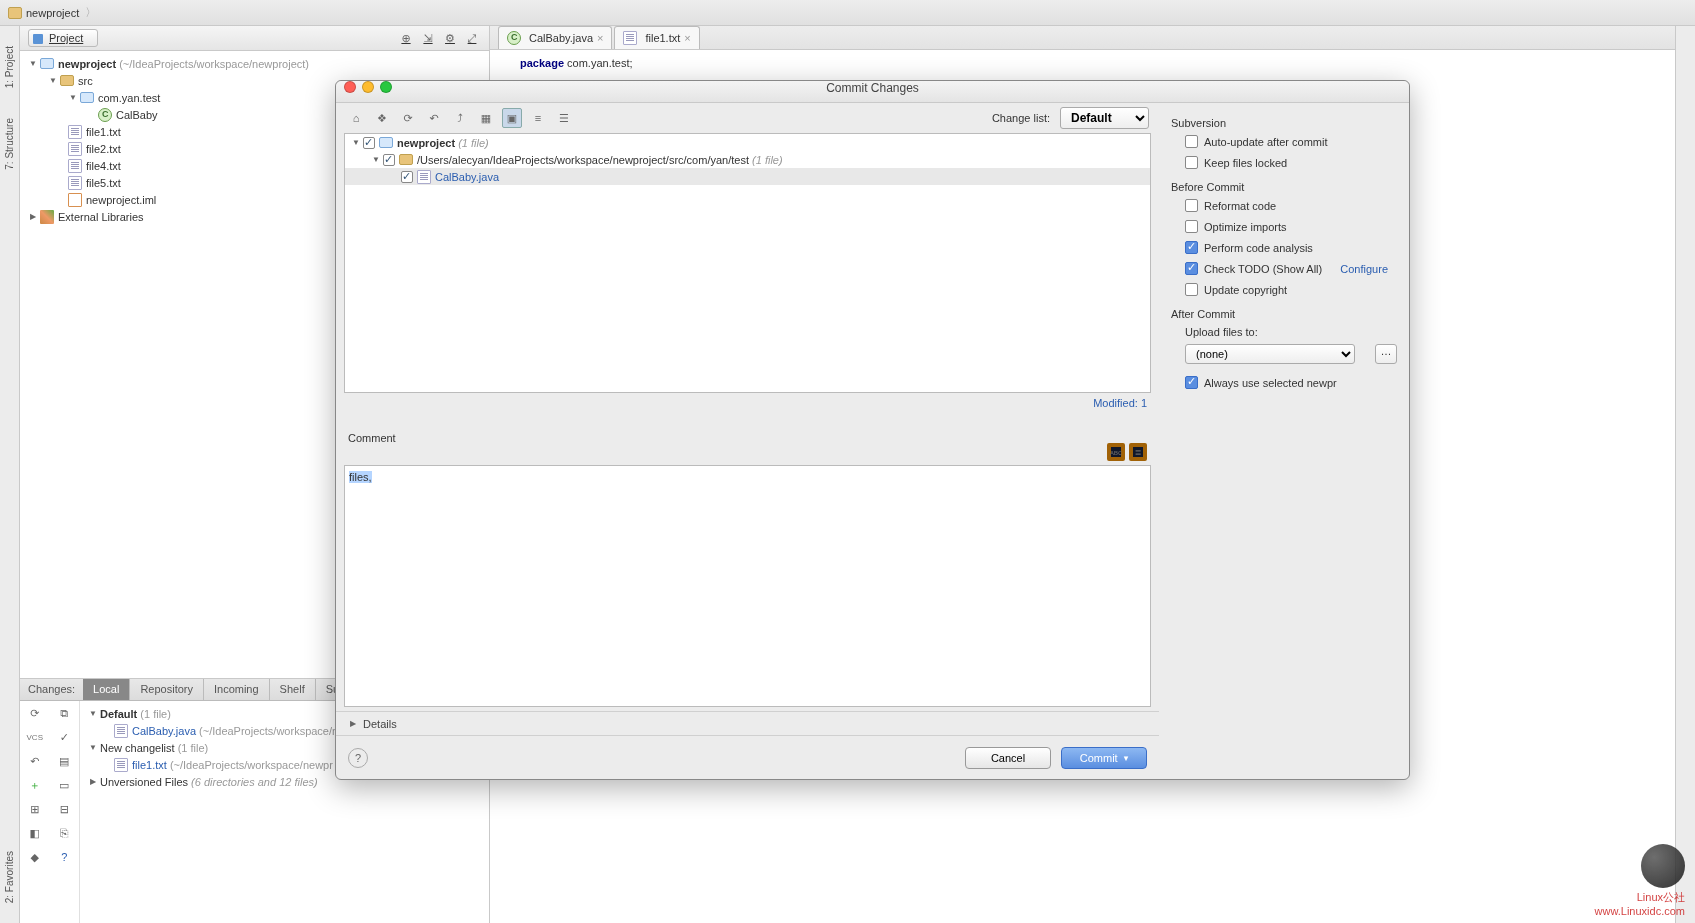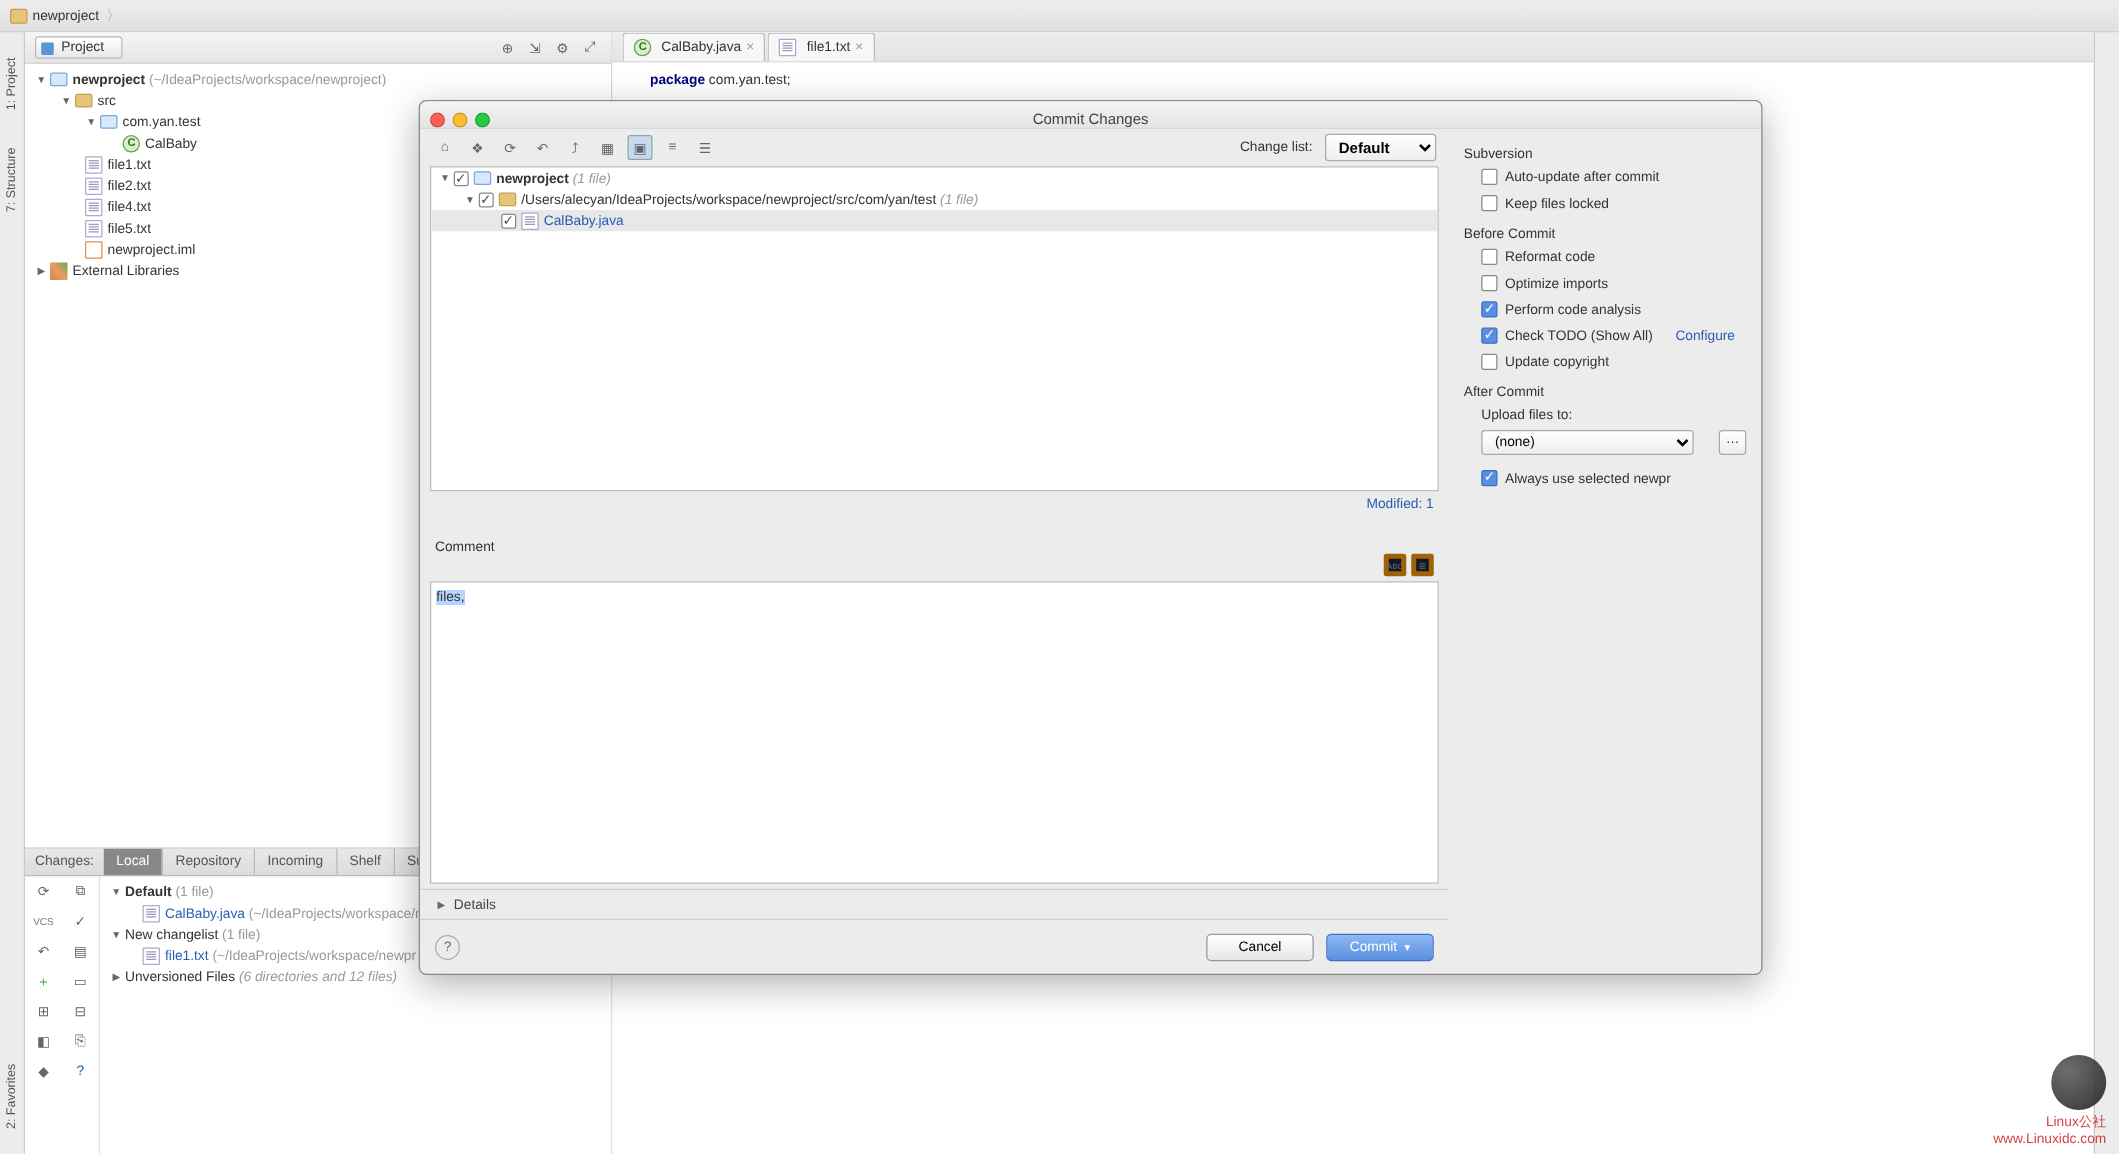--- a/index.html
+++ b/index.html
@@ -12,21 +12,21 @@
 
 
 .workspace { display:flex; height:calc(100% - 26px); }
 
 
 .vstrip { width:20px; background:#ececec; border-right:1px solid #c9c9c9; display:flex; flex-direction:column; align-items:center; gap:30px; padding-top:20px; }
 .vstrip .vtab { writing-mode:vertical-rl; transform:rotate(180deg); font-size:10px; color:#555; cursor:pointer; }
 
 
 .left-panel { width:470px; background:#fff; border-right:1px solid #c9c9c9; display:flex; flex-direction:column; }
-.panel-header { height:24px; background:linear-gradient(#f5f5f5,#e5e5e5); border-bottom:1px solid #c9c9c9; display:flex; align-items:center; padding:12px 8px; }
+.panel-header { height:24px; background:linear-gradient(#f5f5f5,#e5e5e5); border-bottom:1px solid #c9c9c9; display:flex; align-items:center; padding:12px 8px;text-decoration:underline; }
 .panel-header .combo { background:linear-gradient(#fff,#e8e8e8); border:1px solid #bbb; border-radius:3px; padding:2px 14px 2px 20px; position:relative; }
 .panel-header .combo::before { content:""; position:absolute; left:4px; top:4px; width:10px; height:10px; background:#5a93d6; border-radius:1px; }
 .panel-header .spacer { flex:1; }
 .panel-header .tbtn { width:18px; height:18px; margin-left:4px; display:flex; align-items:center; justify-content:center; color:#666; cursor:pointer; }
 
 .tree { flex:1; overflow:auto; padding:4px 0; font-size:12px; }
 .tree-row { display:flex; align-items:center; height:17px; padding-left:8px; cursor:pointer; }
 .tw { width:10px; height:10px; margin-right:2px; display:inline-flex; align-items:center; justify-content:center; }
 .tw.open::before { content:"▼"; font-size:8px; color:#666; }
 .tw.closed::before { content:"▶"; font-size:8px; color:#666; }
@@ -61,21 +61,21 @@
 .etab { display:flex; align-items:center; padding:0 8px; border:1px solid #bbb; border-bottom:none; background:#f7f7f7; margin-right:2px; border-radius:3px 3px 0 0; cursor:pointer; gap:4px; }
 .etab .close { color:#999; cursor:pointer; }
 .editor-content { flex:1; background:#fff; padding:6px 30px; font-family:Menlo,Consolas,monospace; font-size:12px; color:#333; }
 .kw { color:#000080; font-weight:bold; }
 
 
 .rstrip { width:20px; background:#ececec; border-left:1px solid #c9c9c9; }
 
 
 .dialog { position:absolute; left:335px; top:80px; width:1075px; height:700px; background:#ececec; border:1px solid #888; border-radius:6px; box-shadow:0 8px 30px rgba(0,0,0,.3); display:flex; flex-direction:column; }
-.dlg-titlebar { height:22px; border-bottom:1px solid #c9c9c9; display:flex; align-items:flex-end; background:linear-gradient(#f4f4f4,#e4e4e4); border-radius:6px 6px 0 0; position:relative; }
+.dlg-titlebar { height:22px; border-bottom:1px solid #c9c9c9; display:flex; align-items:flex-start; background:linear-gradient(#f4f4f4,#e4e4e4); border-radius:6px 6px 0 0; position:relative; }
 .traffic { display:flex; gap:6px; padding-left:8px; }
 .tl { width:12px; height:12px; border-radius:50%; border:1px solid rgba(0,0,0,.2); }
 .tl.r { background:#ff5f57; } .tl.y { background:#febc2e; } .tl.g { background:#28c840; }
 .dlg-title { position:absolute; left:0; right:0; text-align:center; font-size:12px; color:#444; }
 
 .dlg-body { flex:1; display:flex; }
 .dlg-left { flex:1; display:flex; flex-direction:column; padding:0; }
 .dlg-toolbar { height:30px; display:flex; align-items:center; padding:0 10px; gap:6px; }
 .dlg-toolbar .dtb { width:20px; height:20px; display:flex; align-items:center; justify-content:center; color:#666; cursor:pointer; border-radius:2px; }
 .dlg-toolbar .dtb.active { background:#c9d8ea; border:1px solid #8aa; }

